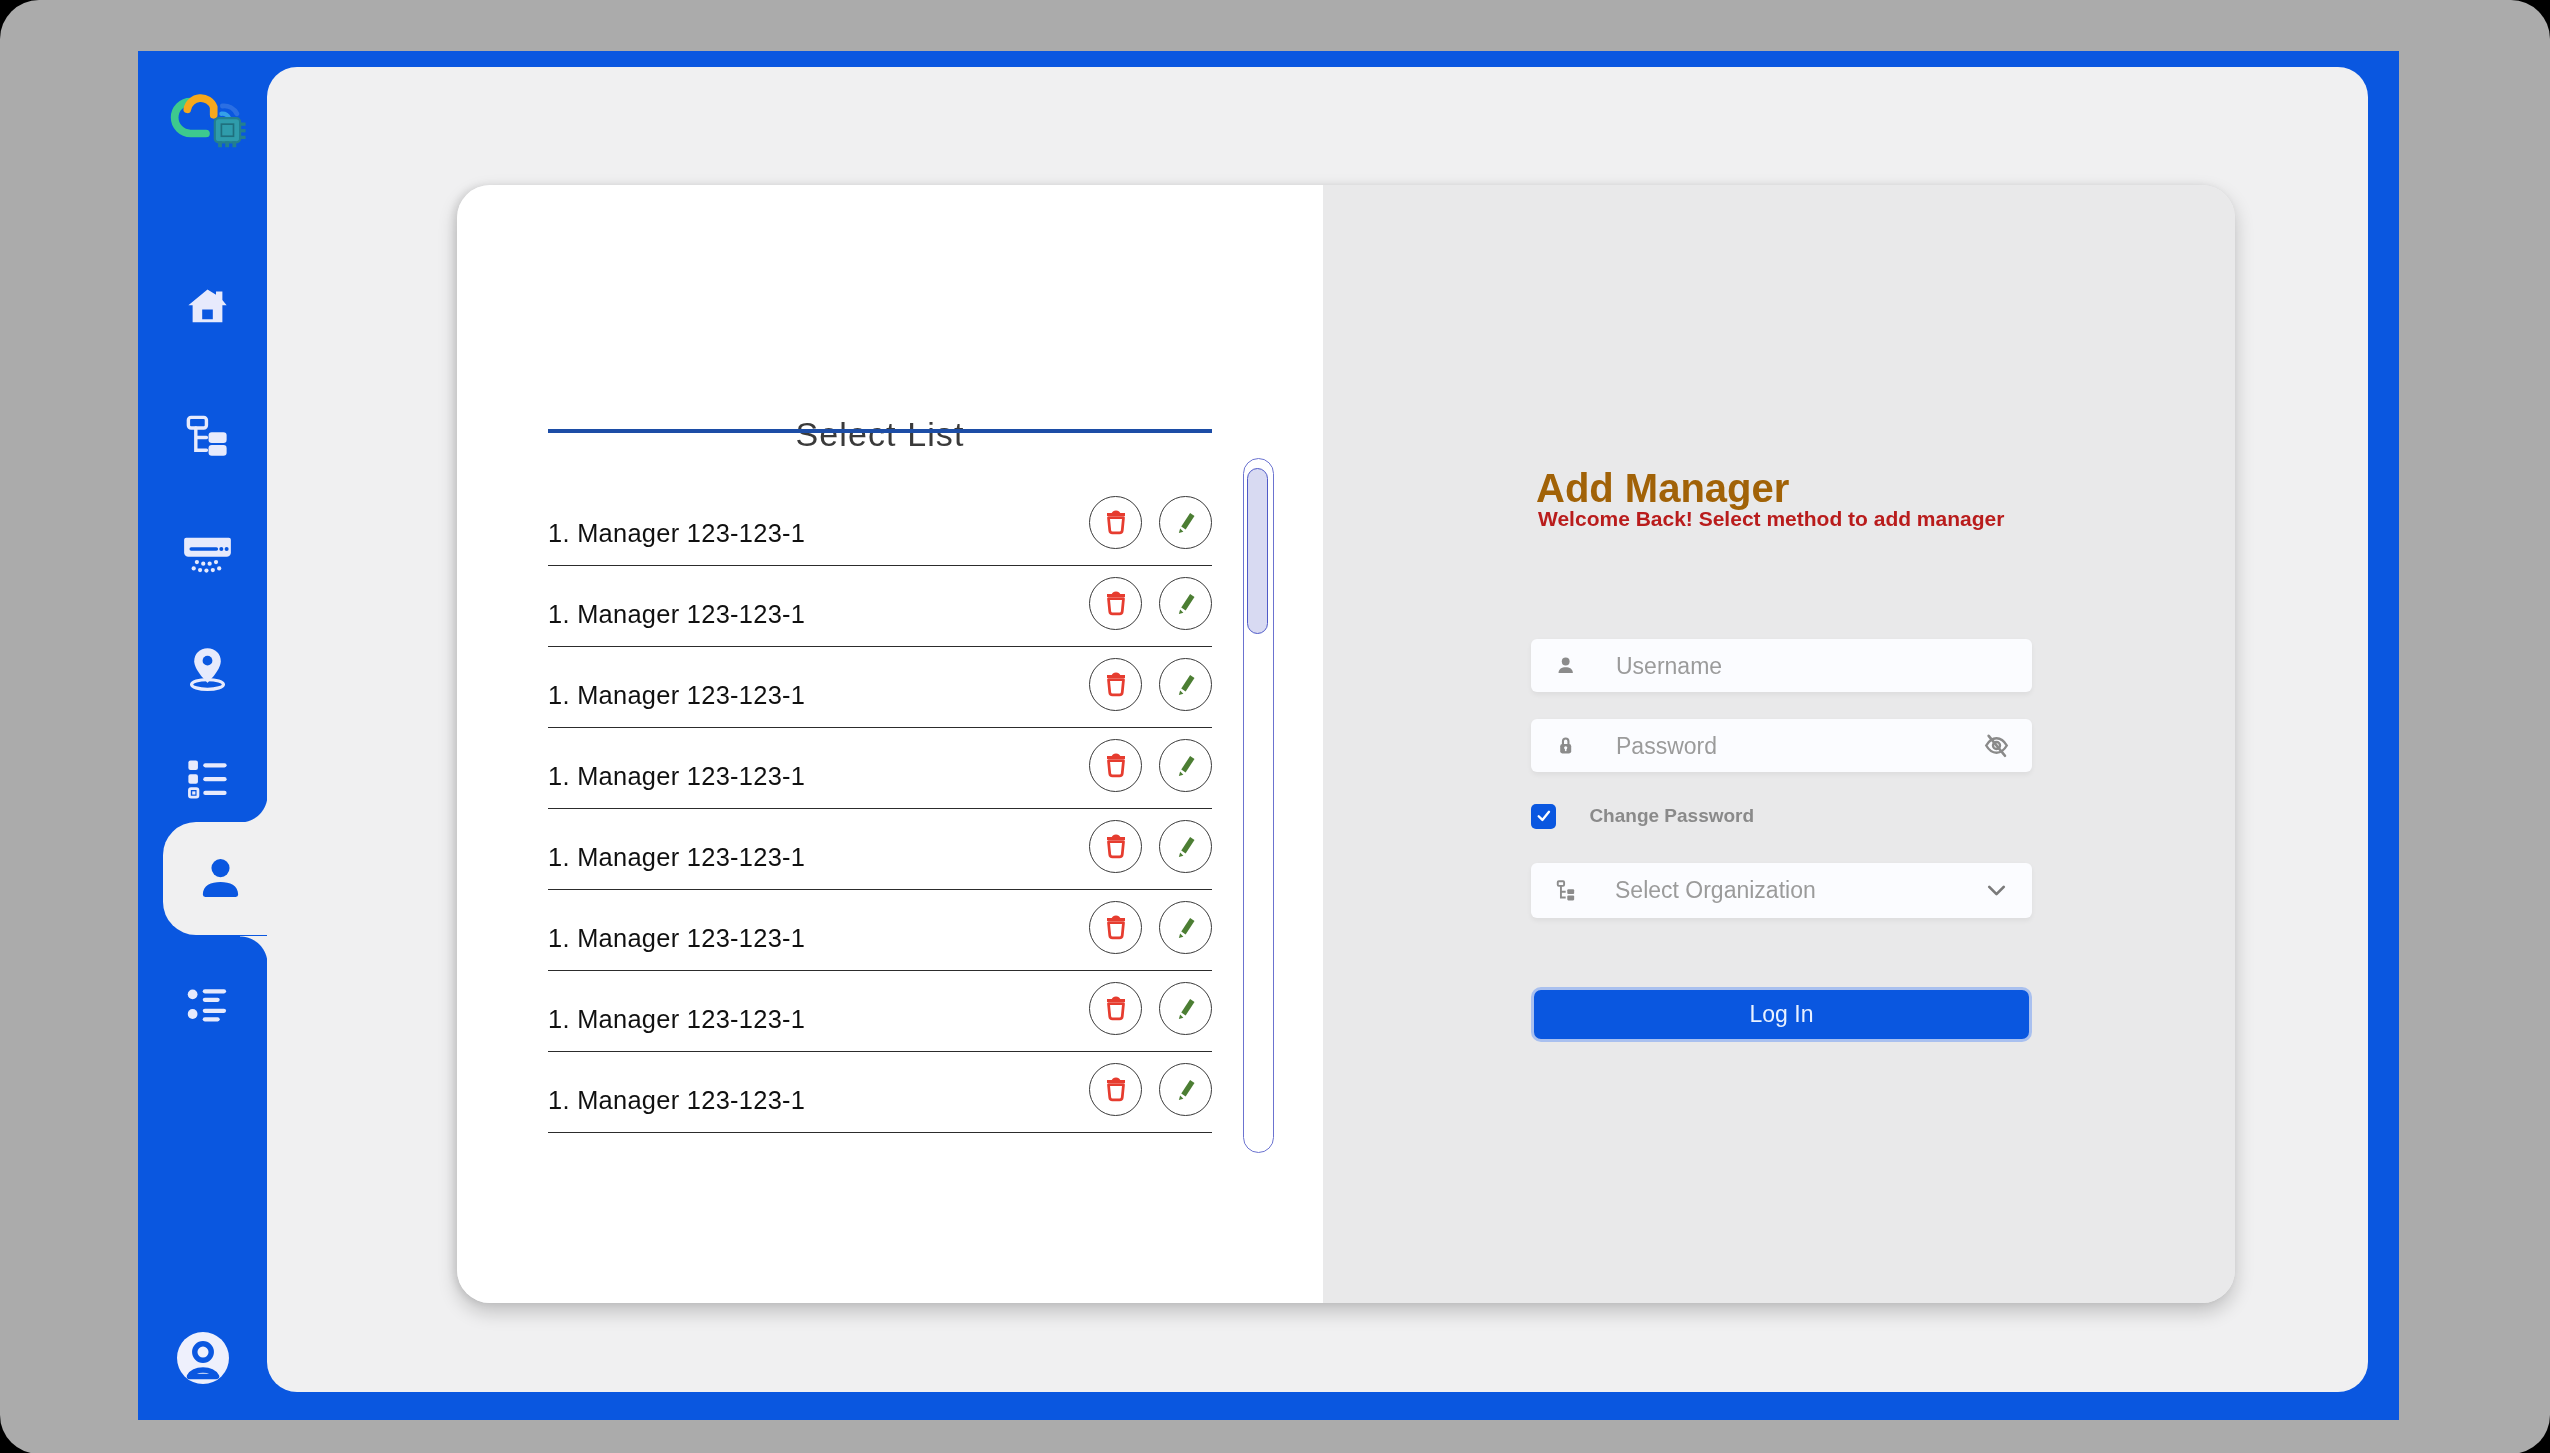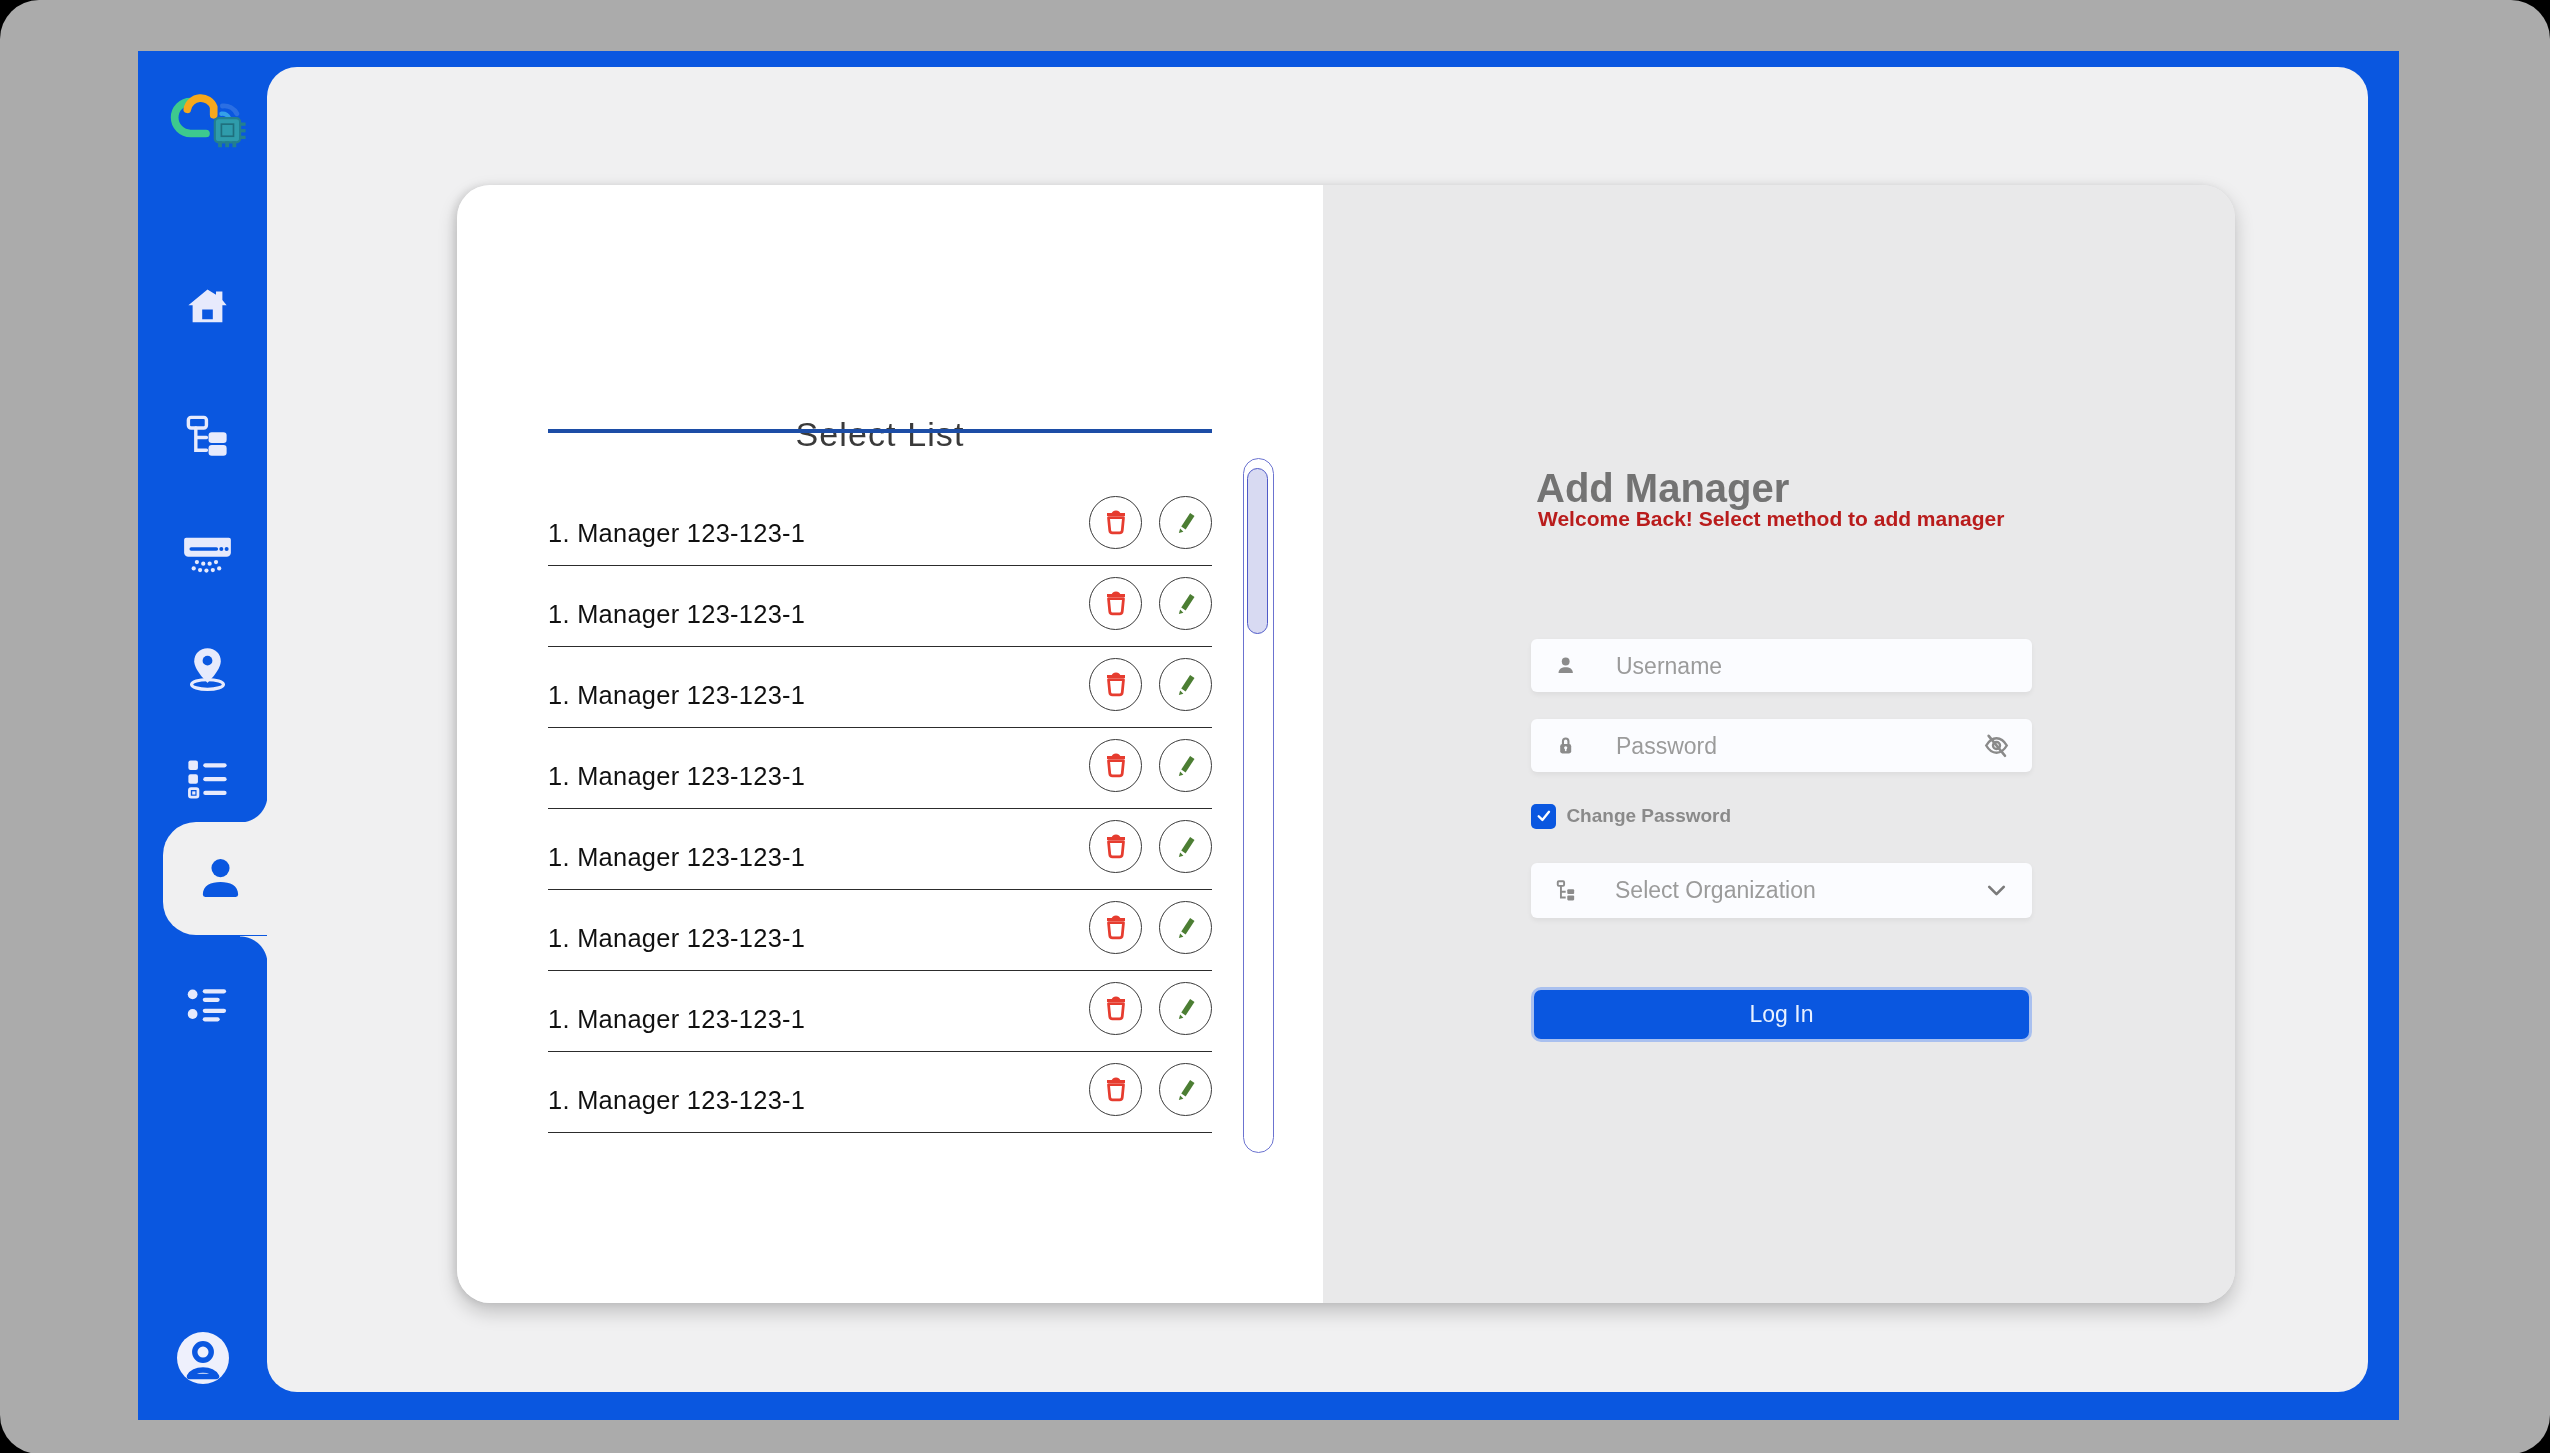--- a/index.html
+++ b/index.html
@@ -39,38 +39,38 @@
   .row-label{font-size:25.4px;color:#101010;padding-top:16.6px;letter-spacing:0.3px;}
   .row-actions{margin-left:auto;display:flex;gap:16.6px;align-items:center;margin-top:-4.4px;}
   .icon-btn{width:53px;height:53px;border-radius:50%;background:#fff;border:1.1px solid #3a3a3a;
             display:flex;align-items:center;justify-content:center;cursor:pointer;padding:0;}
   .icon-btn svg{width:30px;height:30px;}
   .scroll-track{position:absolute;left:786px;top:273px;width:31px;height:695px;background:#fff;
                 border:1.7px solid #6b73d0;border-radius:16.6px;box-sizing:border-box;}
   .scroll-thumb{position:absolute;left:3.3px;top:8.8px;width:21px;height:166px;background:#d8daf2;
                 border:1.7px solid #4f5ac8;border-radius:12px;box-sizing:border-box;}
   
-  .form-title{position:absolute;left:213px;top:248px;font-size:40px;font-weight:600;color:#737373;}
+  .form-title{position:absolute;left:213px;top:248px;font-size:40px;font-weight:600;color:#a16207;}
   .form-subtitle{position:absolute;left:215px;top:322px;font-size:21px;font-weight:bold;color:#b91c1c;}
   .field{position:absolute;left:208px;width:501px;height:53px;background:#fbfcff;border-radius:6px;
          box-shadow:0 2.2px 5.5px rgba(0,0,0,.05);display:flex;align-items:center;box-sizing:border-box;}
   .field .lead-icon{position:absolute;left:22px;width:25.4px;height:25.4px;color:#8b8b8b;display:flex;}
   .field input{position:absolute;left:83px;right:72px;top:0;height:100%;border:none;outline:none;
                background:transparent;font-size:23px;color:#333;font-family:"Liberation Sans",sans-serif;}
   .field input::placeholder{color:#9b9b9b;}
   .field .trail-icon{position:absolute;right:21px;width:29px;height:29px;color:#8a8a8a;
                      background:none;border:none;padding:0;cursor:pointer;display:flex;}
   #username-field{top:454px;}
   #password-field{top:534px;}
   .checkbox-row{position:absolute;left:208px;top:618px;height:26.5px;display:flex;align-items:center;}
   .checkbox{width:25.4px;height:25.4px;background:#0a57e0;border-radius:5px;display:flex;
             align-items:center;justify-content:center;cursor:pointer;}
   .checkbox svg{width:17.7px;height:17.7px;visibility:hidden;}
   .checkbox.checked svg{visibility:visible;}
-  .checkbox-label{margin-left:10px;font-size:19px;font-weight:bold;color:#8a8a8a;}
+  .checkbox-label{margin-left:33px;font-size:19px;font-weight:bold;color:#8a8a8a;}
   #select-field{top:678px;height:55px;cursor:pointer;}
   .select-text{position:absolute;left:84px;font-size:23px;color:#9b9b9b;}
   .login-btn{position:absolute;left:208px;top:802px;width:501px;height:55px;background:#0a57e0;
              border:3.3px solid #a9c0ef;border-radius:10px;color:#e9f1ff;font-size:23px;
              font-family:"Liberation Sans",sans-serif;cursor:pointer;box-sizing:border-box;}
 </style>
 </head>
 <body>
 
 <div class="desktop">

